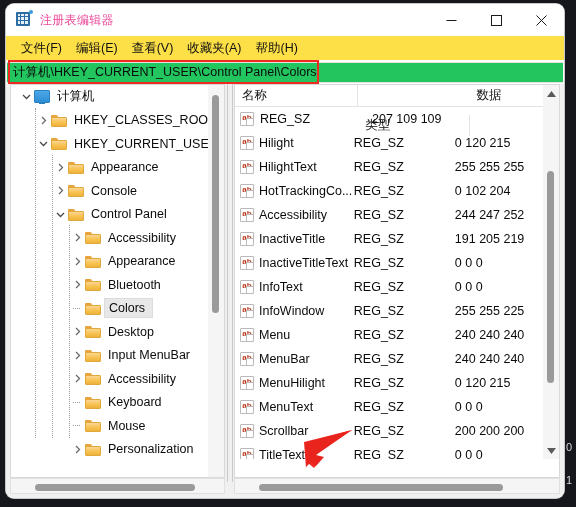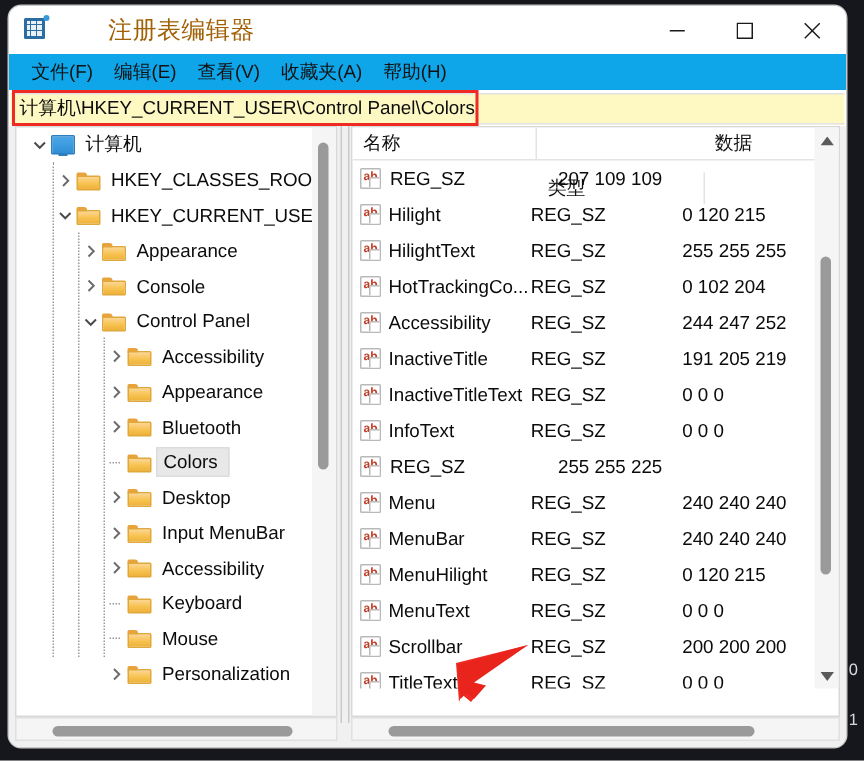--- a/index.html
+++ b/index.html
@@ -53,59 +53,58 @@
       linear-gradient(to bottom, transparent 2px, #2b6ca3 2px, #2b6ca3 3px, transparent 3px),
       linear-gradient(to bottom, transparent 6px, #2b6ca3 6px, #2b6ca3 7px, transparent 7px),
       #e8f0f8;
   }
   .reg-dot {
     position: absolute; right: -1px; top: -2px;
     width: 4px; height: 4px; border-radius: 50%;
     background: #3a9ad9;
   }
   #title-text {
-    font-size: 16px;
-    color: #a16207;
+    font-size: 12px;
+    color: #ec4899;
     letter-spacing: 0.3px;
-    margin-left: 32px;
   }
   #win-controls {
     position: absolute; right: 0; top: 0;
     height: 32px; display: flex;
   }
   .win-btn {
     width: 45px; height: 32px;
     display: flex; align-items: center; justify-content: center;
     color: #1a1a1a;
   }
   .win-btn svg { display: block; }
 
   
   #menubar {
     position: absolute; left: 0; top: 32px;
     width: 100%; height: 24px;
     display: flex; align-items: center;
     padding-left: 8px;
     box-sizing: border-box;
-    background: #0ea5e9;
+    background: #fde047;
   }
   .menu-item {
     font-size: 12.5px;
     color: #111111;
     padding: 2px 7px;
     white-space: nowrap;
   }
 
   
   #addressbar {
     position: absolute; left: 1px; top: 58px;
     width: 556px; height: 21px;
     border-top: 1px solid #e2e2e2;
     border-bottom: 1px solid #e2e2e2;
-    background: #fef9c3;
+    background: #22c55e;
     display: flex; align-items: center;
     box-sizing: border-box;
   }
   #address-text {
     font-size: 12.5px;
     color: #0c0c0c;
     padding-left: 6px;
     white-space: nowrap;
   }
   #address-highlight {
@@ -647,20 +646,21 @@
               <span class="ab-txt">ab</span>
             </div>
             <div class="cell-name"><span class="nm">InfoText</span></div>
             <div class="cell-type">REG_SZ</div>
             <div class="cell-data">0 0 0</div>
           </div>
           <div class="list-row">
             <div class="ab-icon">
               <span class="ab-txt">ab</span>
             </div>
+            <div class="cell-name"><span class="nm">InfoWindow</span></div>
             <div class="cell-type">REG_SZ</div>
             <div class="cell-data">255 255 225</div>
           </div>
           <div class="list-row">
             <div class="ab-icon">
               <span class="ab-txt">ab</span>
             </div>
             <div class="cell-name"><span class="nm">Menu</span></div>
             <div class="cell-type">REG_SZ</div>
             <div class="cell-data">240 240 240</div>

